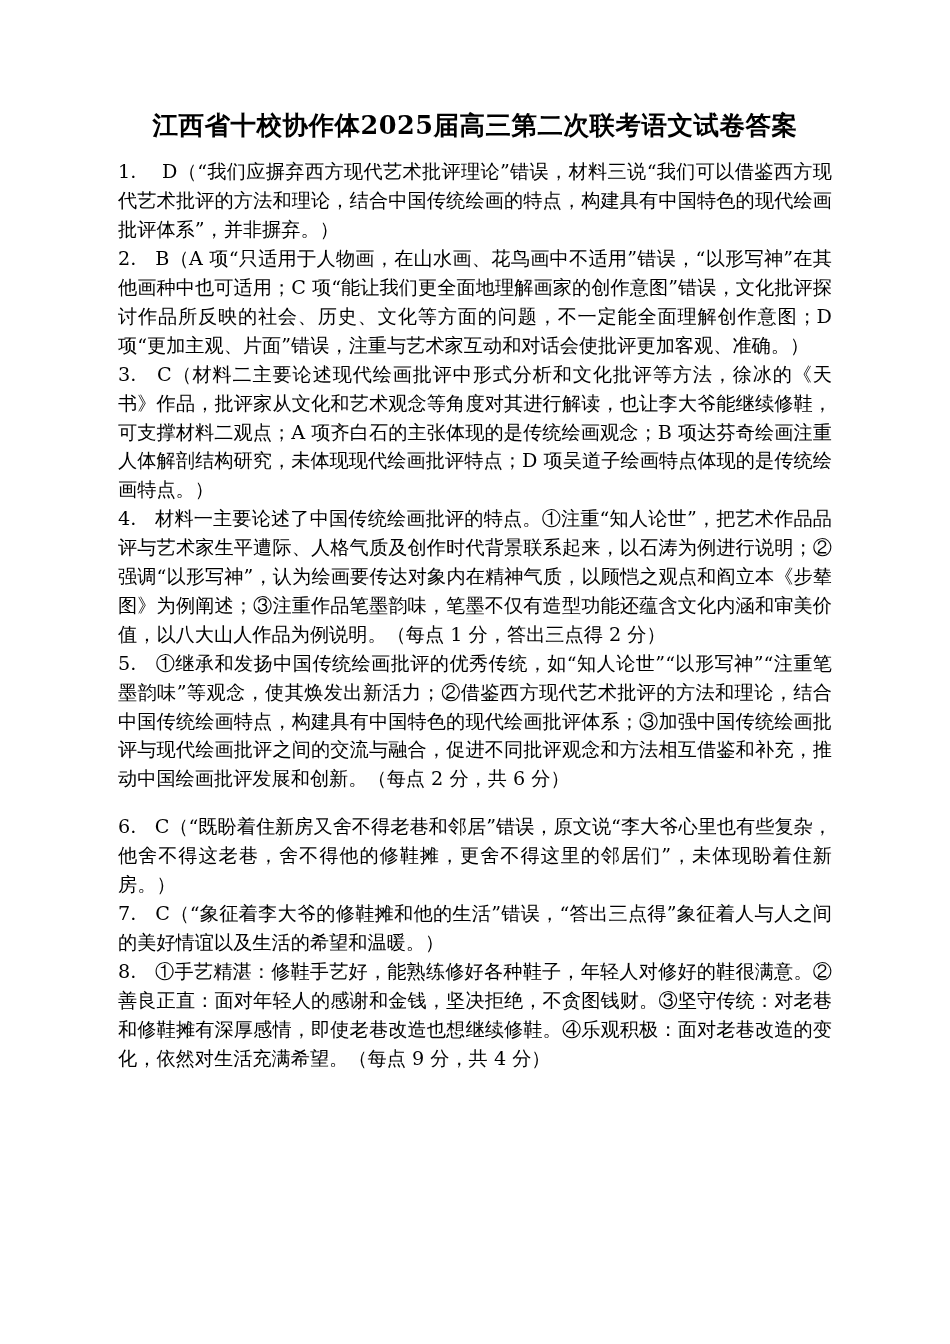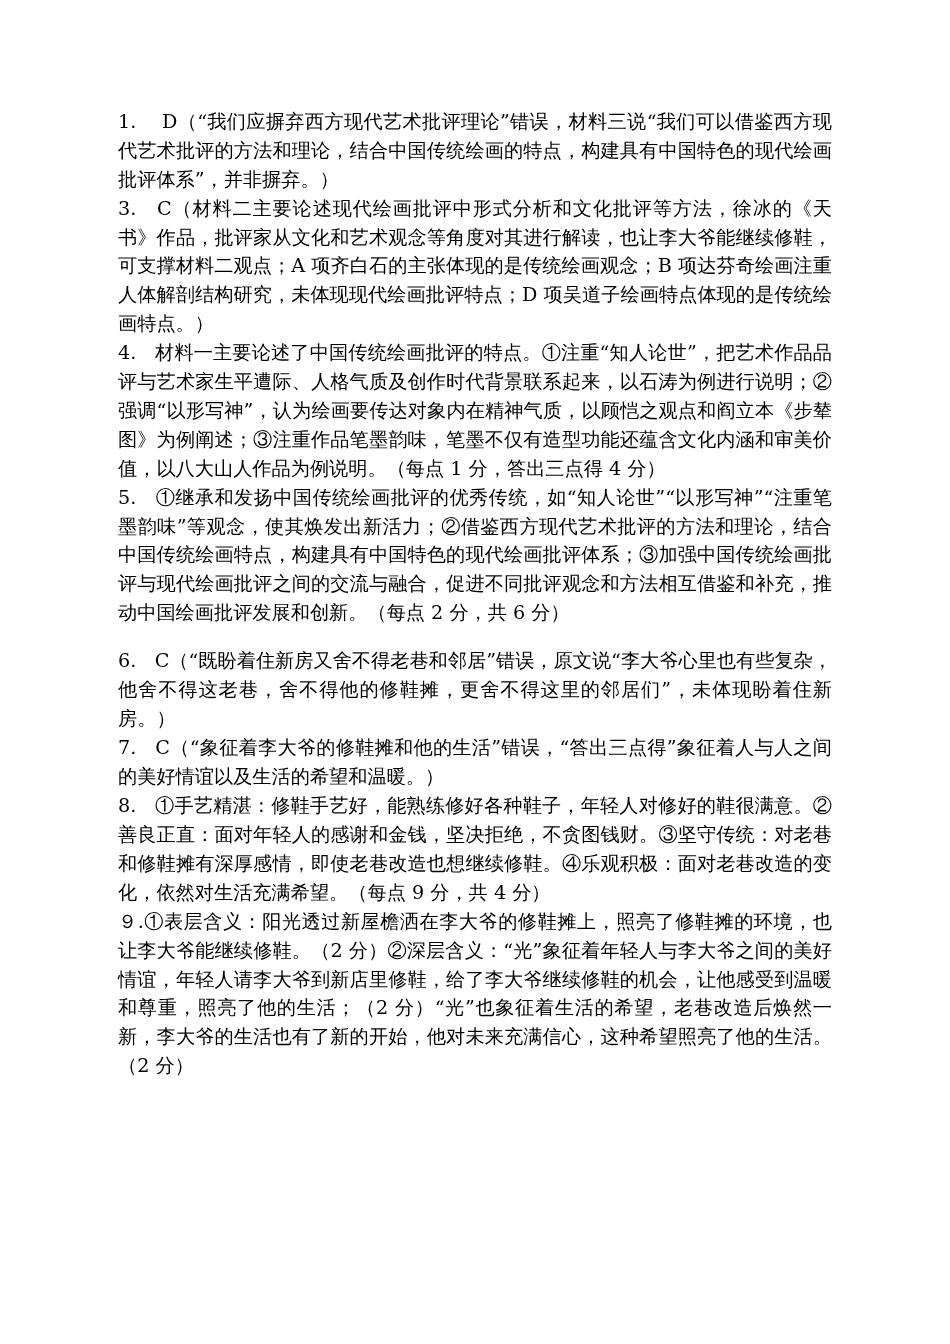--- a/index.html
+++ b/index.html
@@ -43,40 +43,41 @@
     white-space: pre;
   }
   .spacer {
     height: 19px;
   }
 </style>
 </head>
 <body>
 
 <div class="page">
+  <h1 class="doc-title">江西省十校协作体2025届高三第二次联考语文试卷答案</h1>
   <div class="answers">
     <div class="ans-item">
       <span class="num">1.</span><span class="num">    </span><span>D（“我们应摒弃西方现代艺术批评理论”错误，材料三说“我们可以借鉴西方现代艺术批评的方法和理论，结合中国传统绘画的特点，构建具有中国特色的现代绘画批评体系”，并非摒弃。）</span>
     </div>
     <div class="ans-item">
+      <span class="num">2.</span><span class="num">   </span><span>B（A 项“只适用于人物画，在山水画、花鸟画中不适用”错误，“以形写神”在其他画种中也可适用；C 项“能让我们更全面地理解画家的创作意图”错误，文化批评探讨作品所反映的社会、历史、文化等方面的问题，不一定能全面理解创作意图；D 项“更加主观、片面”错误，注重与艺术家互动和对话会使批评更加客观、准确。）</span>
+    </div>
+    <div class="ans-item">
       <span class="num">3.</span><span class="num">   </span><span>C（材料二主要论述现代绘画批评中形式分析和文化批评等方法，徐冰的《天书》作品，批评家从文化和艺术观念等角度对其进行解读，也让李大爷能继续修鞋，可支撑材料二观点；A 项齐白石的主张体现的是传统绘画观念；B 项达芬奇绘画注重人体解剖结构研究，未体现现代绘画批评特点；D 项吴道子绘画特点体现的是传统绘画特点。）</span>
     </div>
     <div class="ans-item">
-      <span class="num">4.</span><span class="num">   </span><span>材料一主要论述了中国传统绘画批评的特点。①注重“知人论世”，把艺术作品品评与艺术家生平遭际、人格气质及创作时代背景联系起来，以石涛为例进行说明；②强调“以形写神”，认为绘画要传达对象内在精神气质，以顾恺之观点和阎立本《步辇图》为例阐述；③注重作品笔墨韵味，笔墨不仅有造型功能还蕴含文化内涵和审美价值，以八大山人作品为例说明。（每点 1 分，答出三点得 4 分）</span>
+      <span class="num">4.</span><span class="num">   </span><span>材料一主要论述了中国传统绘画批评的特点。①注重“知人论世”，把艺术作品品评与艺术家生平遭际、人格气质及创作时代背景联系起来，以石涛为例进行说明；②强调“以形写神”，认为绘画要传达对象内在精神气质，以顾恺之观点和阎立本《步辇图》为例阐述；③注重作品笔墨韵味，笔墨不仅有造型功能还蕴含文化内涵和审美价值，以八大山人作品为例说明。（每点 1 分，答出三点得 2 分）</span>
     </div>
     <div class="ans-item">
       <span class="num">5.</span><span class="num">   </span><span>①继承和发扬中国传统绘画批评的优秀传统，如“知人论世”“以形写神”“注重笔墨韵味”等观念，使其焕发出新活力；②借鉴西方现代艺术批评的方法和理论，结合中国传统绘画特点，构建具有中国特色的现代绘画批评体系；③加强中国传统绘画批评与现代绘画批评之间的交流与融合，促进不同批评观念和方法相互借鉴和补充，推动中国绘画批评发展和创新。（每点 2 分，共 6 分）</span>
     </div>
     <div class="spacer"></div>
     <div class="ans-item">
       <span class="num">6.</span><span class="num">   </span><span>C（“既盼着住新房又舍不得老巷和邻居”错误，原文说“李大爷心里也有些复杂，他舍不得这老巷，舍不得他的修鞋摊，更舍不得这里的邻居们”，未体现盼着住新房。）</span>
     </div>
     <div class="ans-item">
       <span class="num">7.</span><span class="num">   </span><span>C（“象征着李大爷的修鞋摊和他的生活”错误，“答出三点得”象征着人与人之间的美好情谊以及生活的希望和温暖。）</span>
     </div>
     <div class="ans-item">
       <span class="num">8.</span><span class="num">   </span><span>①手艺精湛：修鞋手艺好，能熟练修好各种鞋子，年轻人对修好的鞋很满意。②善良正直：面对年轻人的感谢和金钱，坚决拒绝，不贪图钱财。③坚守传统：对老巷和修鞋摊有深厚感情，即使老巷改造也想继续修鞋。④乐观积极：面对老巷改造的变化，依然对生活充满希望。（每点 9 分，共 4 分）</span>
     </div>
-    <div class="ans-item">
-      <span class="num">９.</span><span class="num"></span><span>①表层含义：阳光透过新屋檐洒在李大爷的修鞋摊上，照亮了修鞋摊的环境，也让李大爷能继续修鞋。（2 分）②深层含义：“光”象征着年轻人与李大爷之间的美好情谊，年轻人请李大爷到新店里修鞋，给了李大爷继续修鞋的机会，让他感受到温暖和尊重，照亮了他的生活；（2 分）“光”也象征着生活的希望，老巷改造后焕然一新，李大爷的生活也有了新的开始，他对未来充满信心，这种希望照亮了他的生活。（2 分）</span>
-    </div>
   </div>
 </div>
 
 </body></html>

